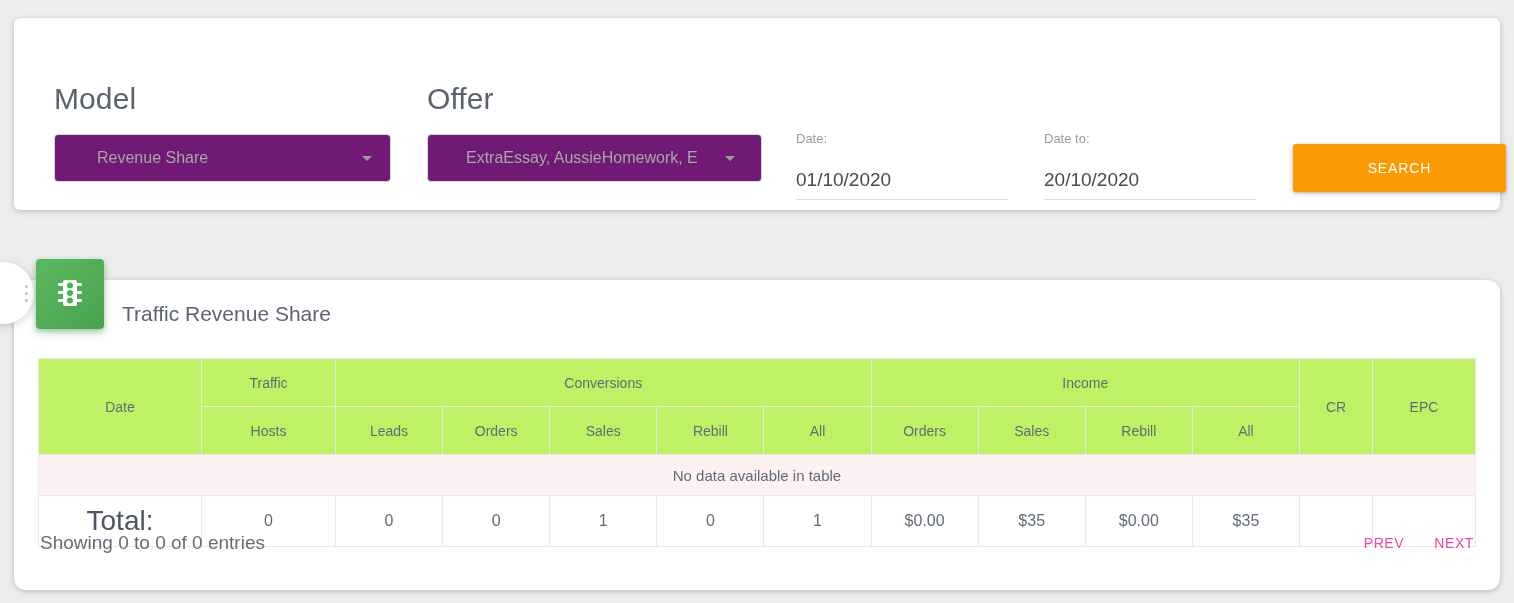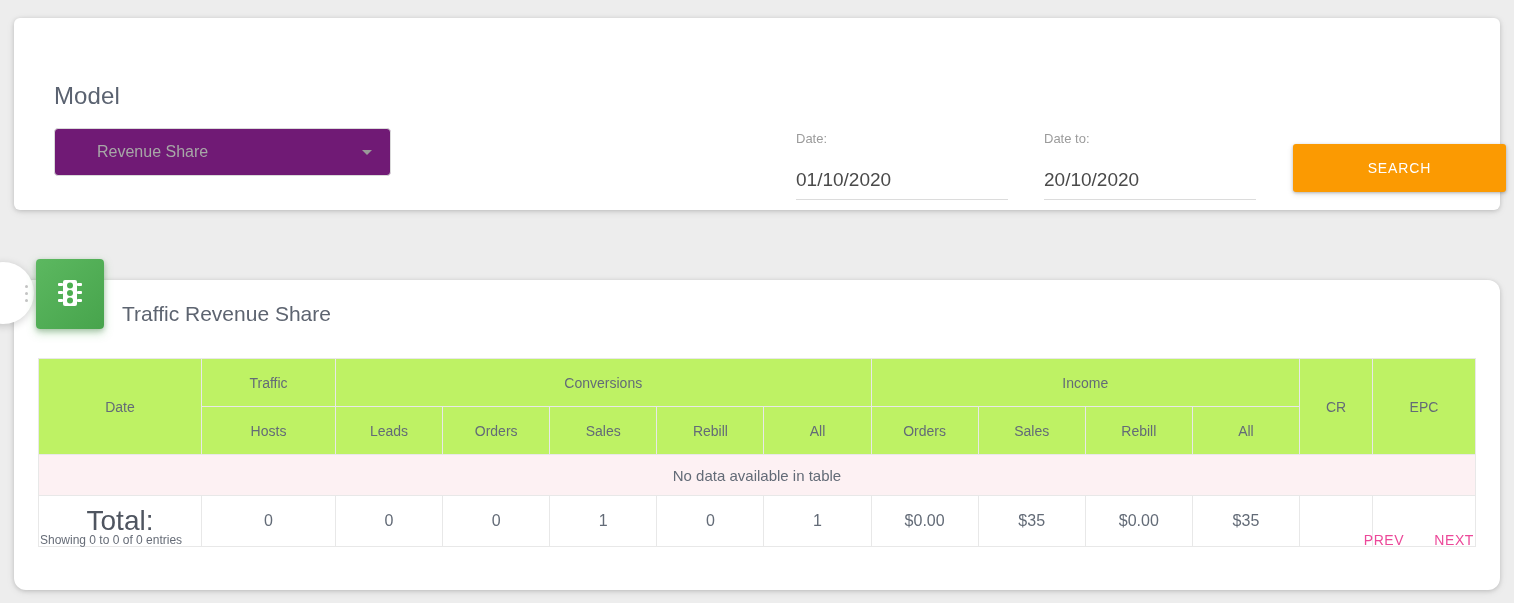--- a/index.html
+++ b/index.html
@@ -32,21 +32,21 @@
     background: #ffffff;
     border-radius: 6px;
     box-shadow: 0 1px 4px rgba(0,0,0,0.16), 0 2px 10px rgba(0,0,0,0.07);
   }
 
   .field-group {
     position: absolute;
   }
 
   .field-label {
-    font-size: 24px;
+    font-size: 30px;
     color: #5a6270;
     font-weight: 400;
     letter-spacing: 0.1px;
     line-height: 1;
   }
 
   .select-box {
     margin-top: 20px;
     height: 48px;
     border: 1px solid #dadada;
@@ -241,21 +241,21 @@
   .table-footer {
     position: absolute;
     left: 26px;
     right: 26px;
     top: 252px;
     display: flex;
     align-items: center;
     justify-content: space-between;
   }
   .showing-text {
-    font-size: 12px;
+    font-size: 19px;
     color: #666c77;
   }
   .pager {
     display: flex;
     gap: 30px;
   }
   .pager span {
     font-size: 14px;
     color: #ec4899;
     letter-spacing: 0.6px;
@@ -270,20 +270,27 @@
   <div class="filter-card">
 
     <div class="field-group" style="left:40px; top:66px; width:337px;">
       <div class="field-label">Model</div>
       <div class="select-box">
         <span class="select-value">Revenue Share</span>
         <span class="select-caret"></span>
       </div>
     </div>
 
+    <div class="field-group" style="left:413px; top:66px; width:335px;">
+      <div class="field-label">Offer</div>
+      <div class="select-box">
+        <span class="select-value" style="padding-left:38px; width:250px;">ExtraEssay, AussieHomework, E</span>
+        <span class="select-caret" style="right:26px;"></span>
+      </div>
+    </div>
 
     <div class="date-field" style="left:782px; top:114px; width:212px;">
       <div class="date-label">Date:</div>
       <input class="date-input" type="text" value="01/10/2020" style="">
     </div>
 
     <div class="date-field" style="left:1030px; top:114px; width:212px;">
       <div class="date-label">Date to:</div>
       <input class="date-input" type="text" value="20/10/2020" style="">
     </div>

